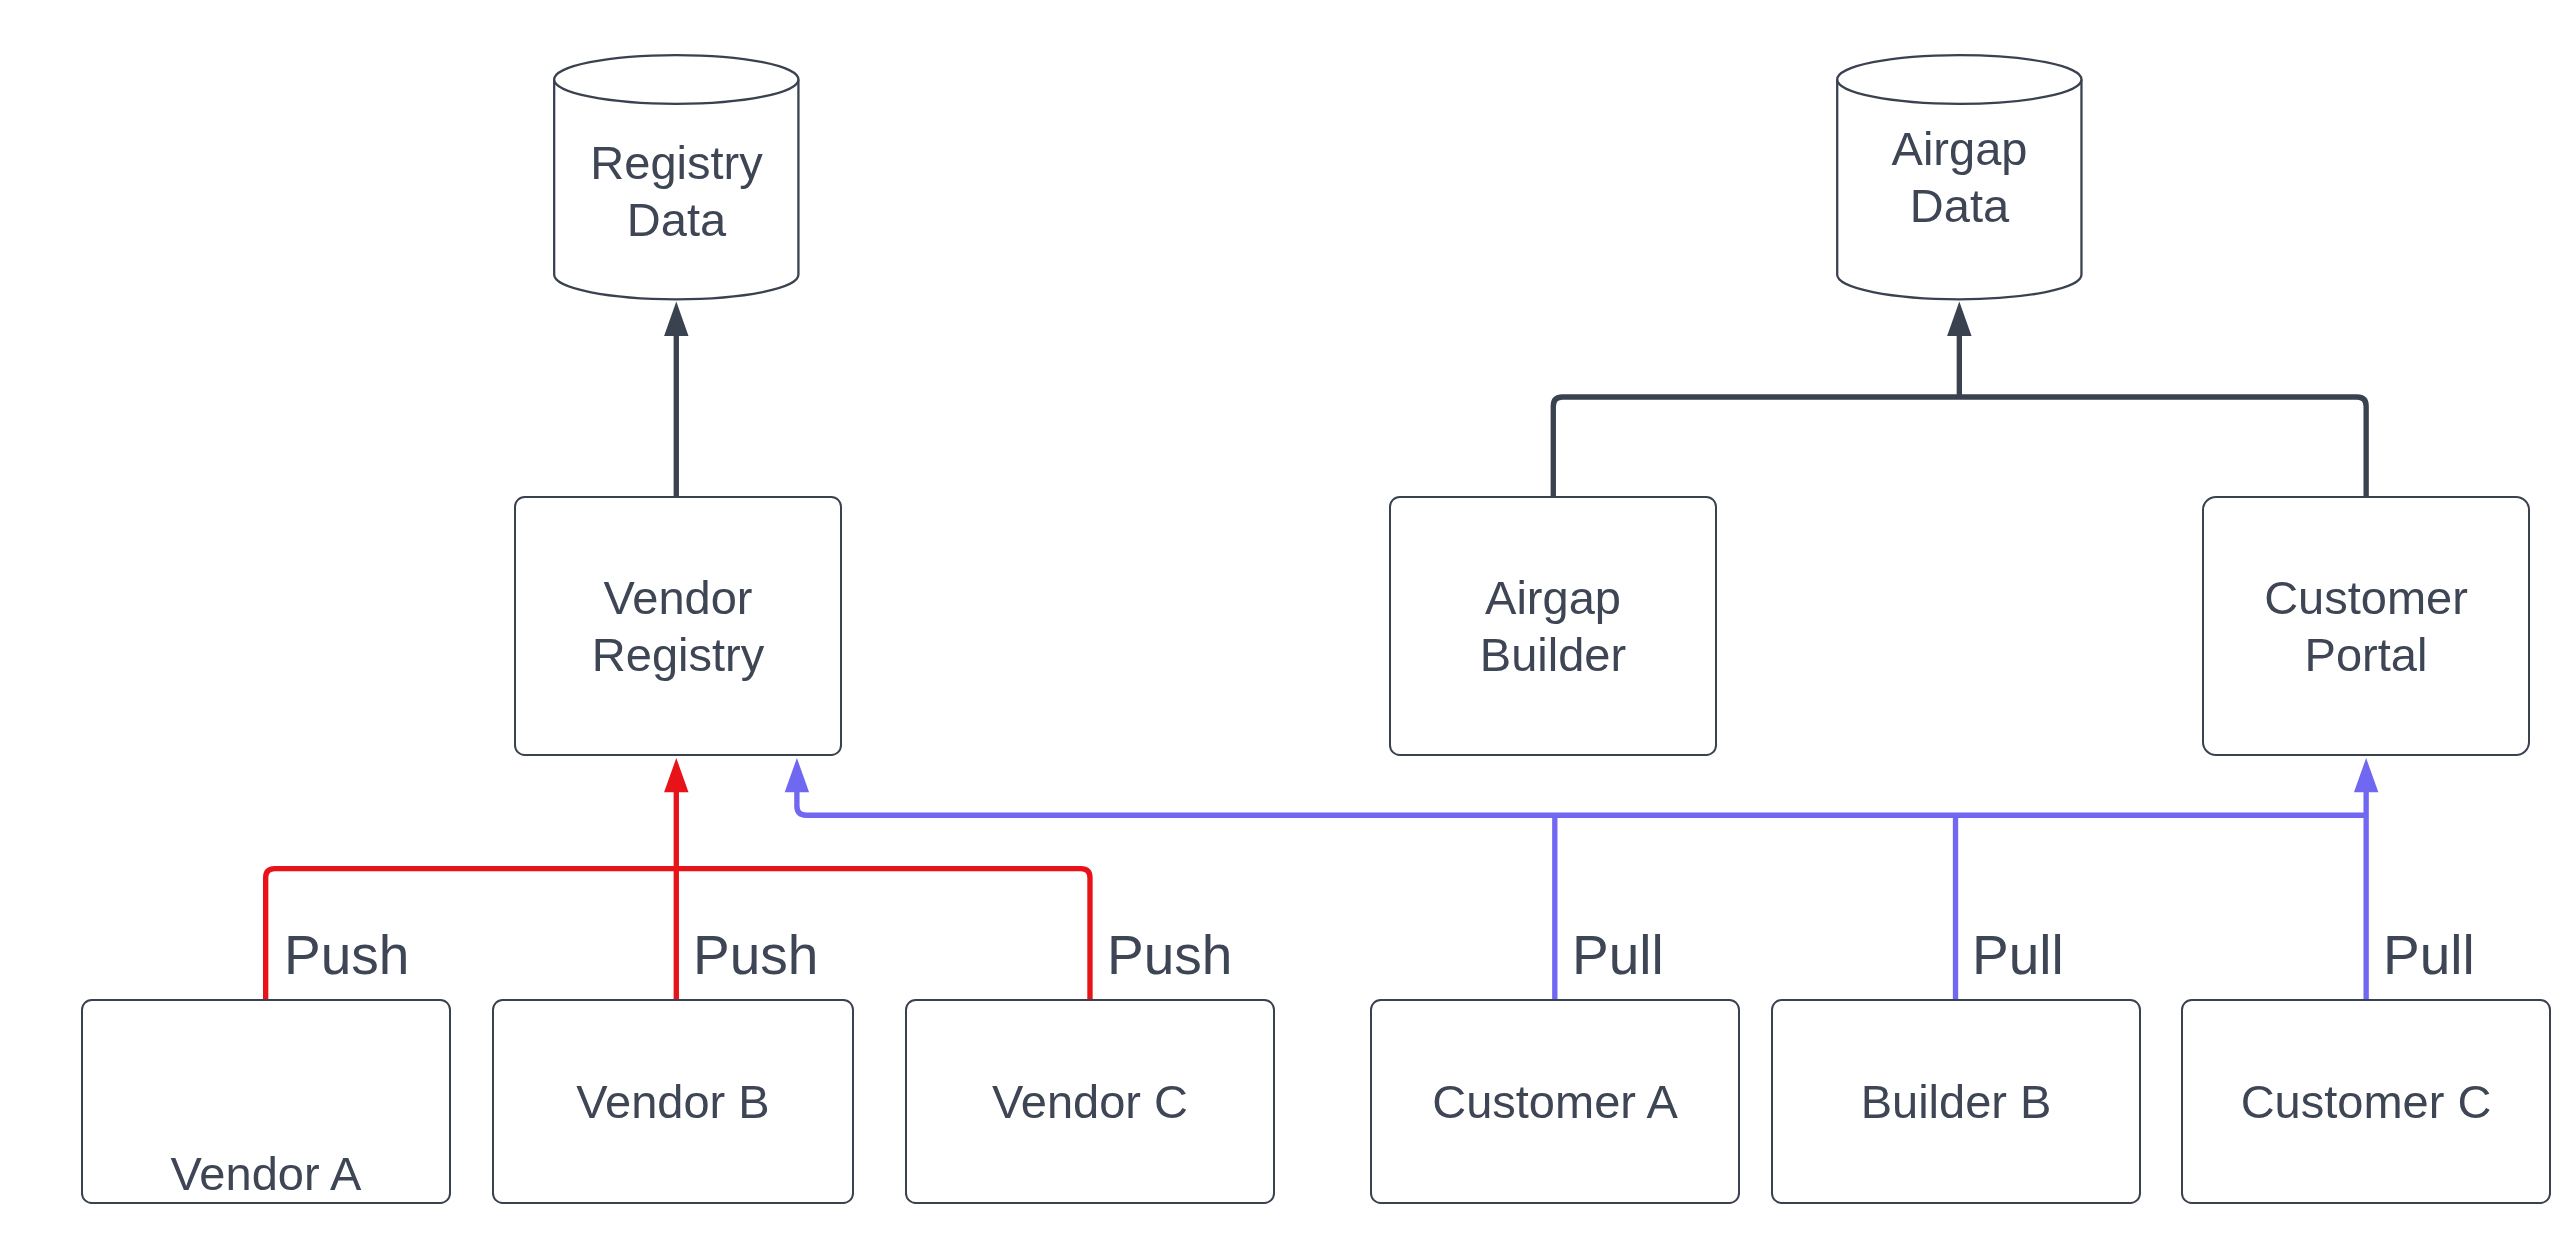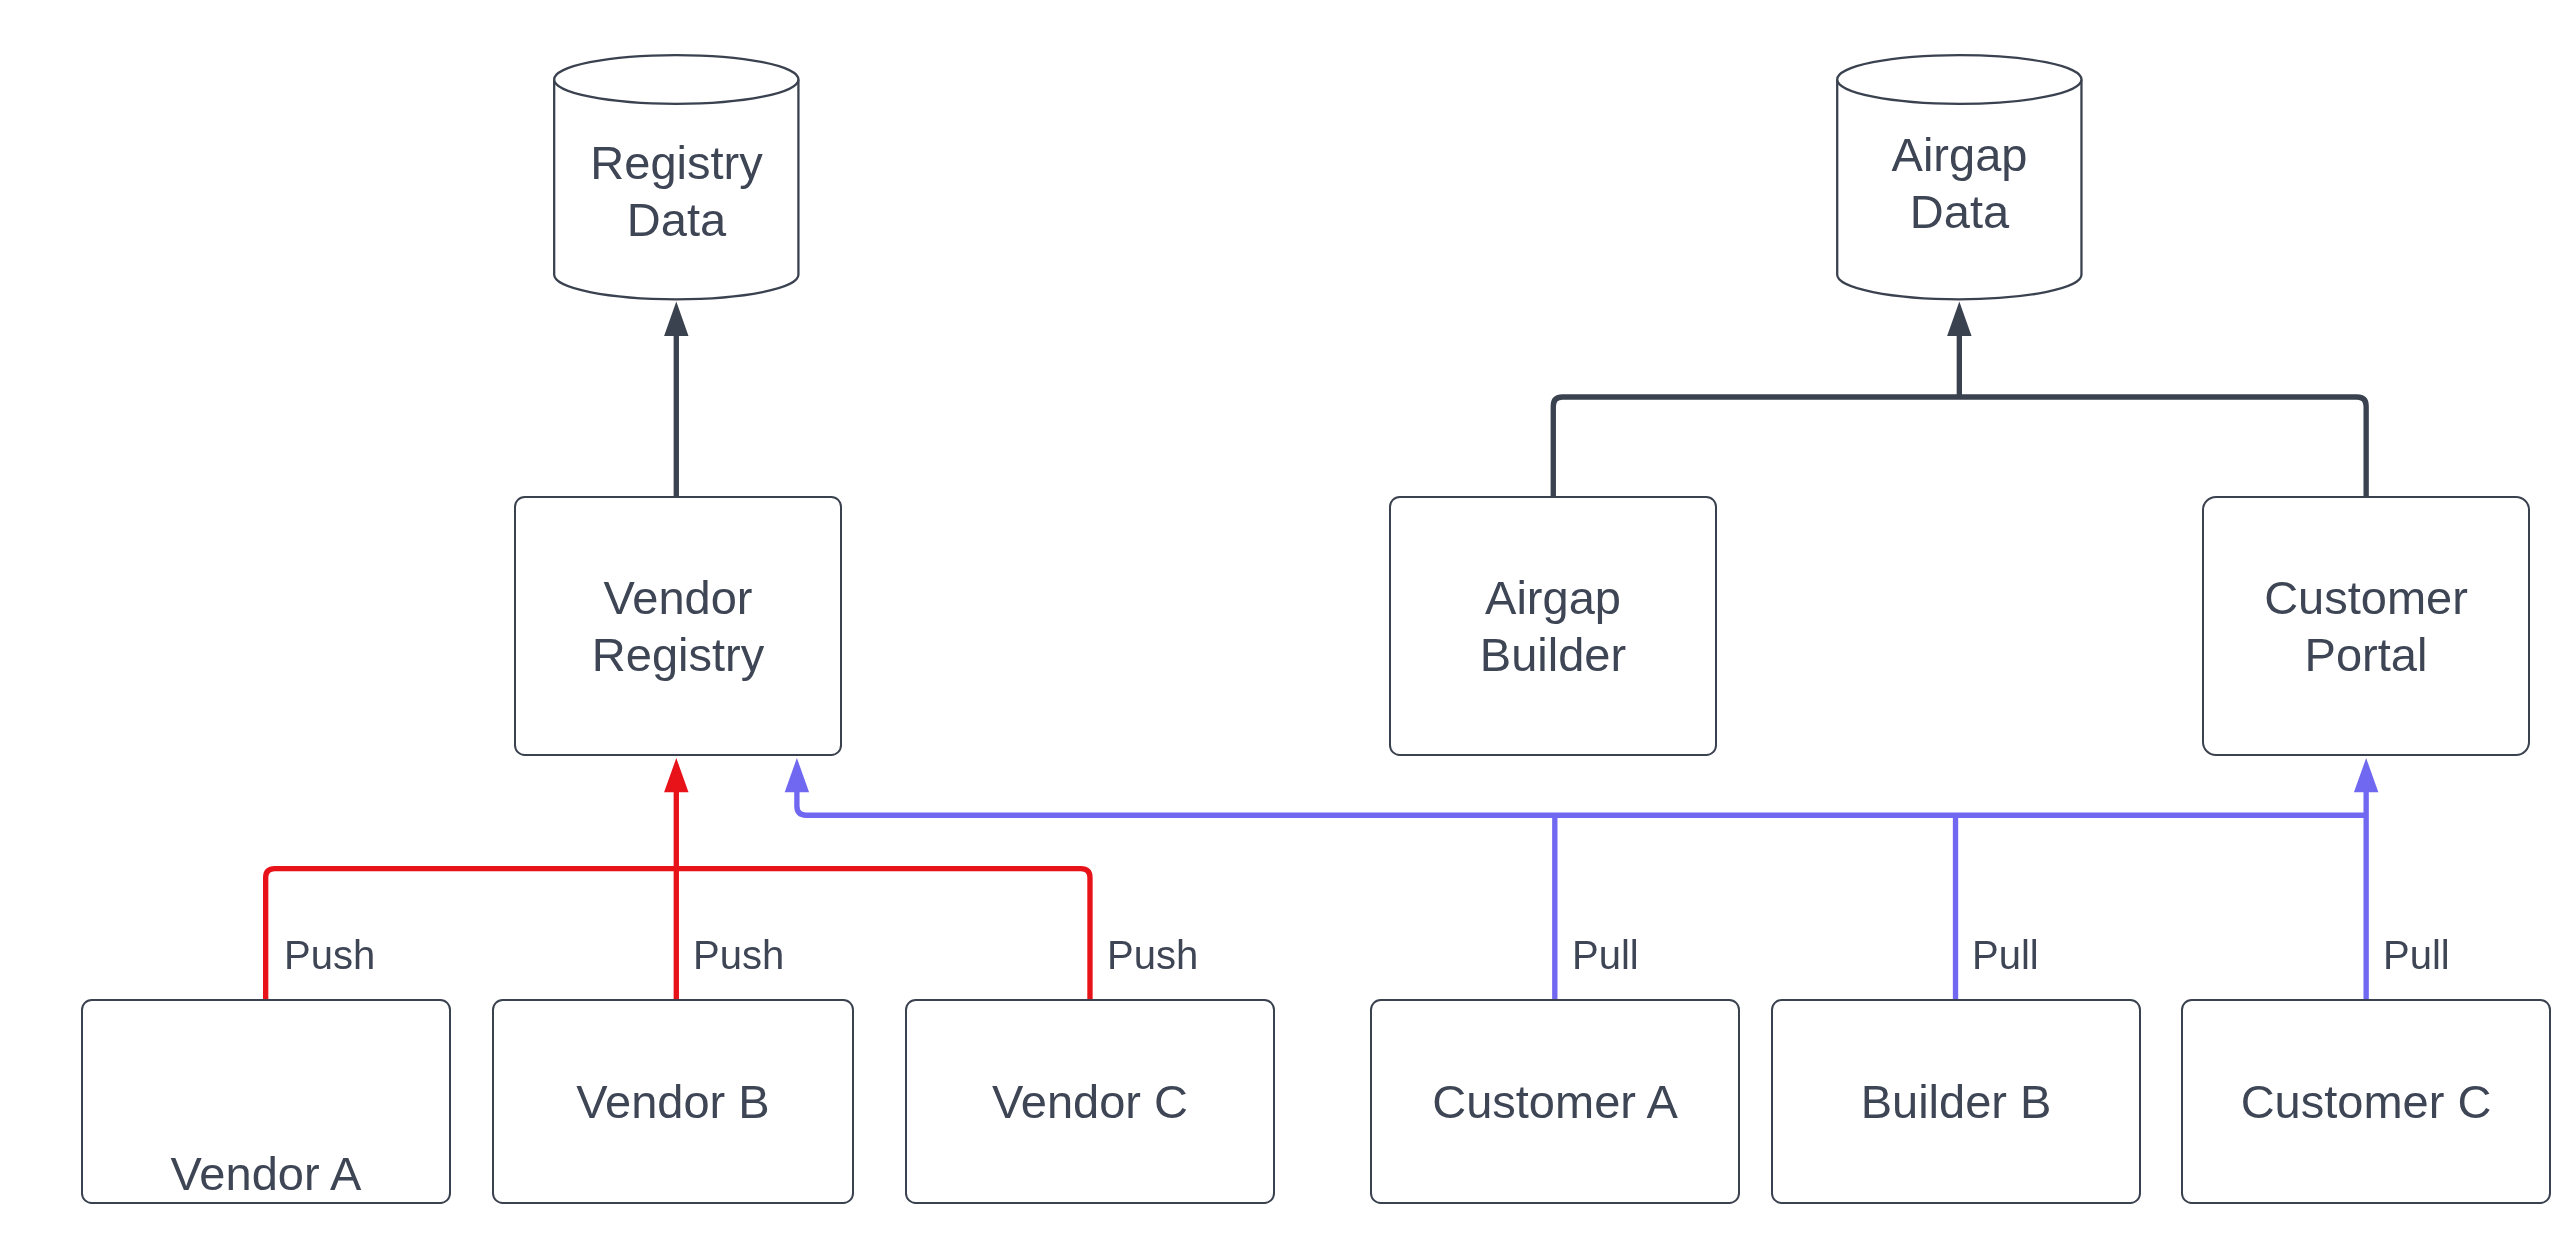--- a/index.html
+++ b/index.html
@@ -50,21 +50,21 @@
     position: absolute;
     display: flex;
     align-items: center;
     justify-content: center;
     text-align: center;
   }
   .edge-label {
     position: absolute;
     transform: translateY(-50%);
     color: var(--text);
-    font-size: 40px;
+    font-size: 55px;
     white-space: nowrap;
     text-align: right;
   }
 </style>
 </head>
 <body>
 
 <div class="canvas">
 
   <svg class="connector-layer" viewBox="0 0 3375 1648">
@@ -110,21 +110,21 @@
     </g>
     <g>
       <path class="cyl-shape" d="M2373,104 V360 A160,32 0 0 0 2693,360 V104"></path>
       <ellipse class="cyl-shape" cx="2533" cy="104" rx="160" ry="32"></ellipse>
     </g>
   </svg>
 
   <div class="cyl-label" style="left:536px; top:107px; width:229px; height:168px;">
     <span class="node-label wrap">Registry Data</span>
   </div>
-  <div class="cyl-label" style="left:1819px; top:99px; width:229px; height:168px;">
+  <div class="cyl-label" style="left:1819px; top:93px; width:229px; height:168px;">
     <span class="node-label wrap">Airgap Data</span>
   </div>
 
   <div class="node-box" style="left:488px; top:496px; width:328px; height:260px;">
     <span class="node-label wrap">Vendor Registry</span>
   </div>
   <div class="node-box" style="left:1363px; top:496px; width:328px; height:260px;">
     <span class="node-label wrap">Airgap Builder</span>
   </div>
   <div class="node-box" style="left:2176px; top:496px; width:328px; height:260px;border-radius:14px;">

